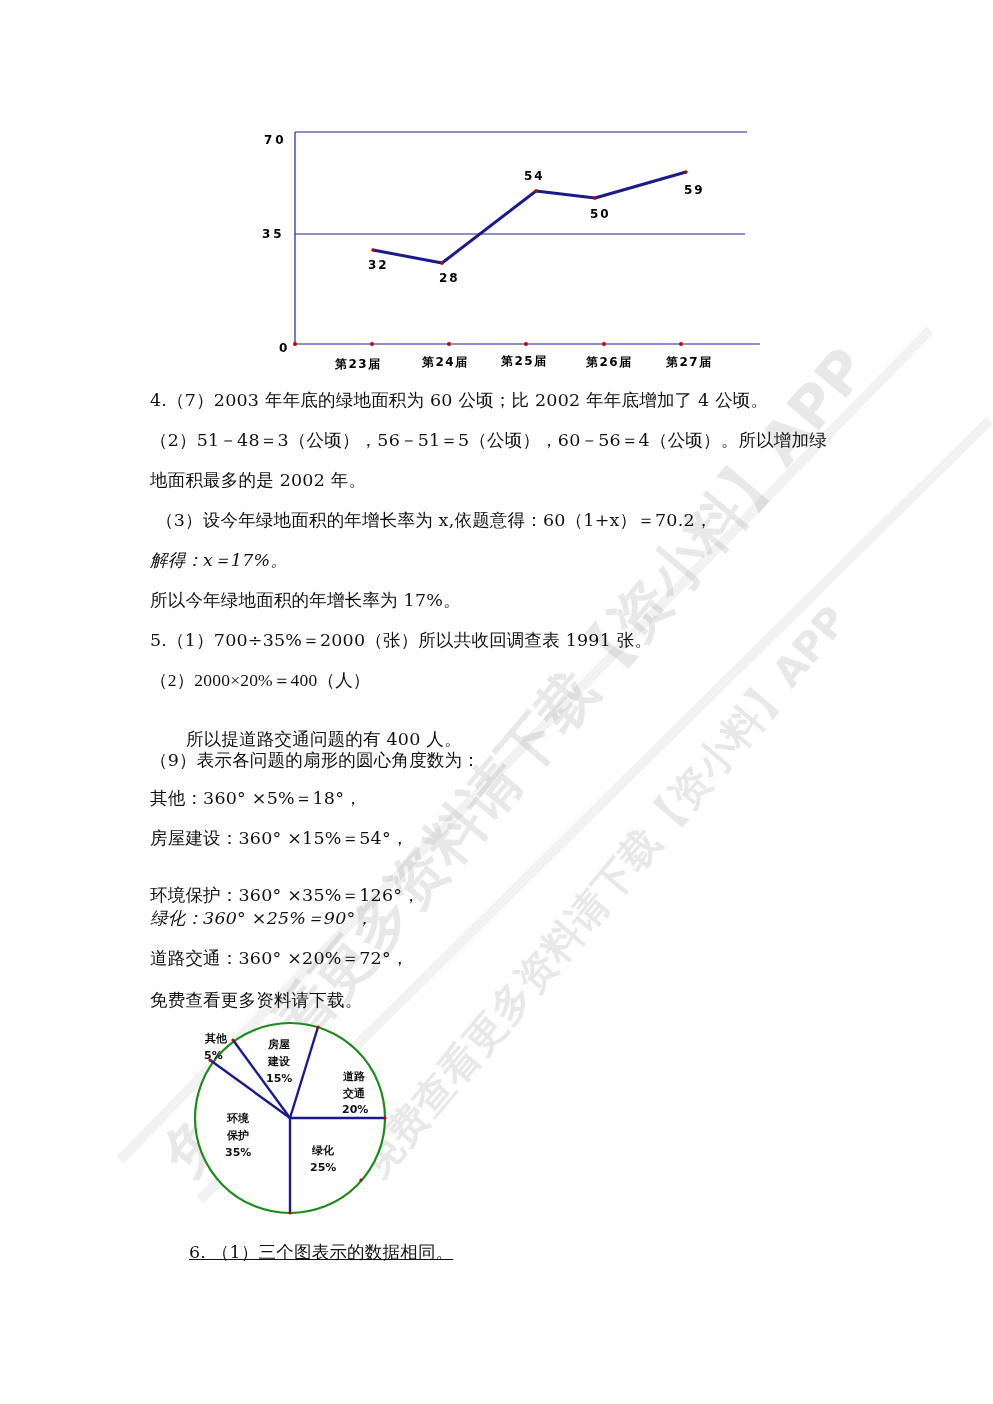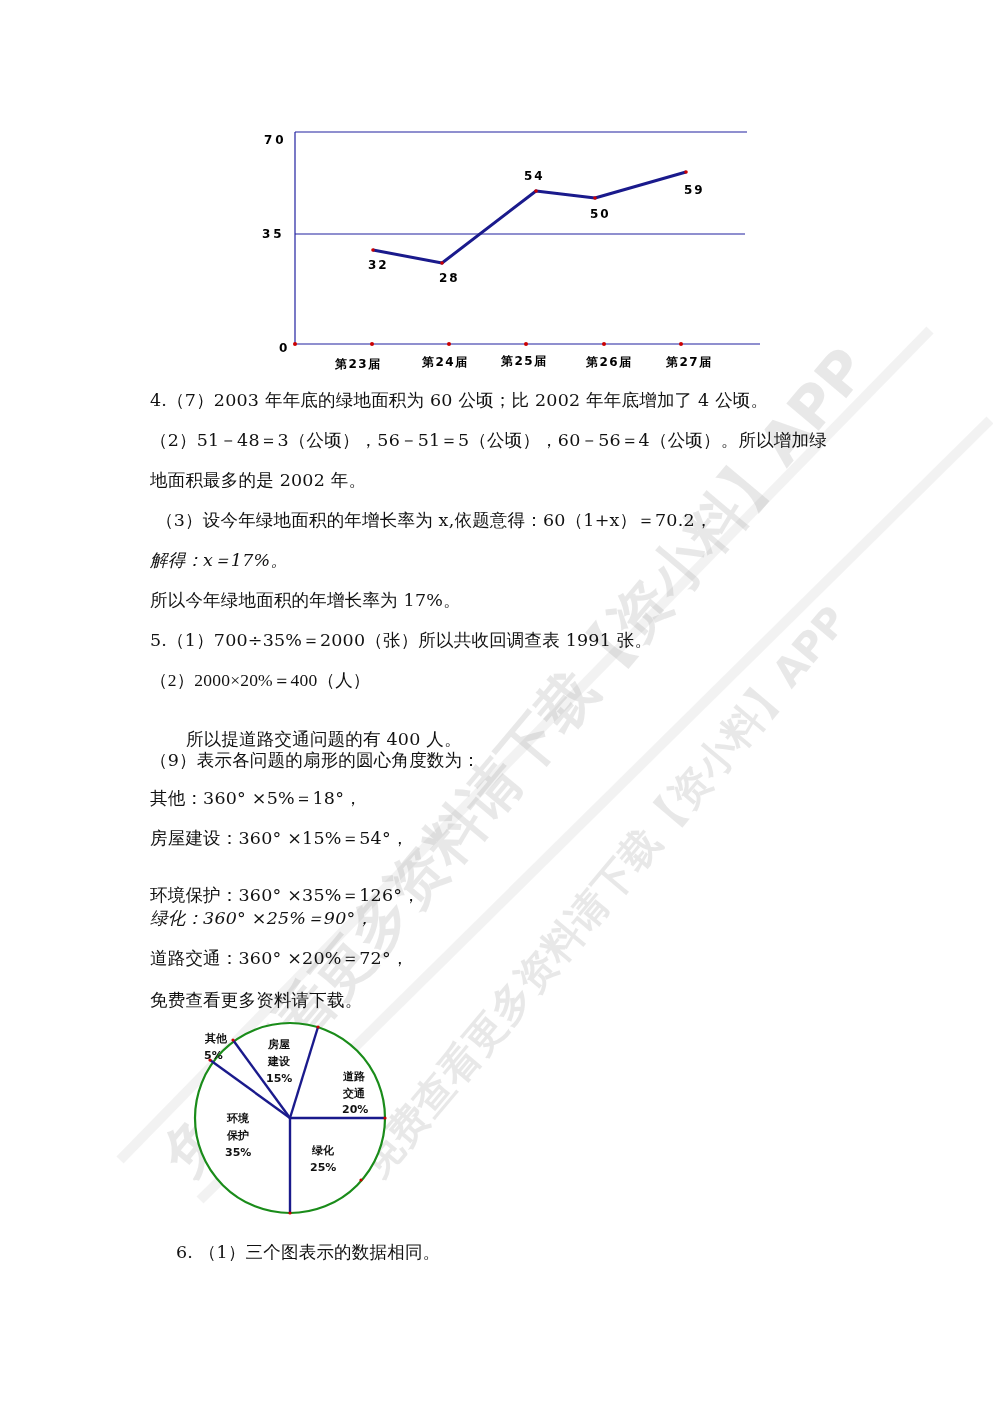--- a/index.html
+++ b/index.html
@@ -115,13 +115,13 @@
     <text x="158" y="82">交通</text>
     <text x="157" y="98">20%</text>
     <text x="127" y="139">绿化</text>
     <text x="125" y="156">25%</text>
     <text x="42" y="107">环境</text>
     <text x="42" y="124">保护</text>
     <text x="40" y="141">35%</text>
   </g>
 </svg>
 
-<div class="p" style="left:176px; top:1241px;">6. （1）三个图表示的数据相同。</div>
+<div class="p" style="left:189px; top:1241px;text-decoration:underline;">6. （1）三个图表示的数据相同。</div>
 
 </body></html>

